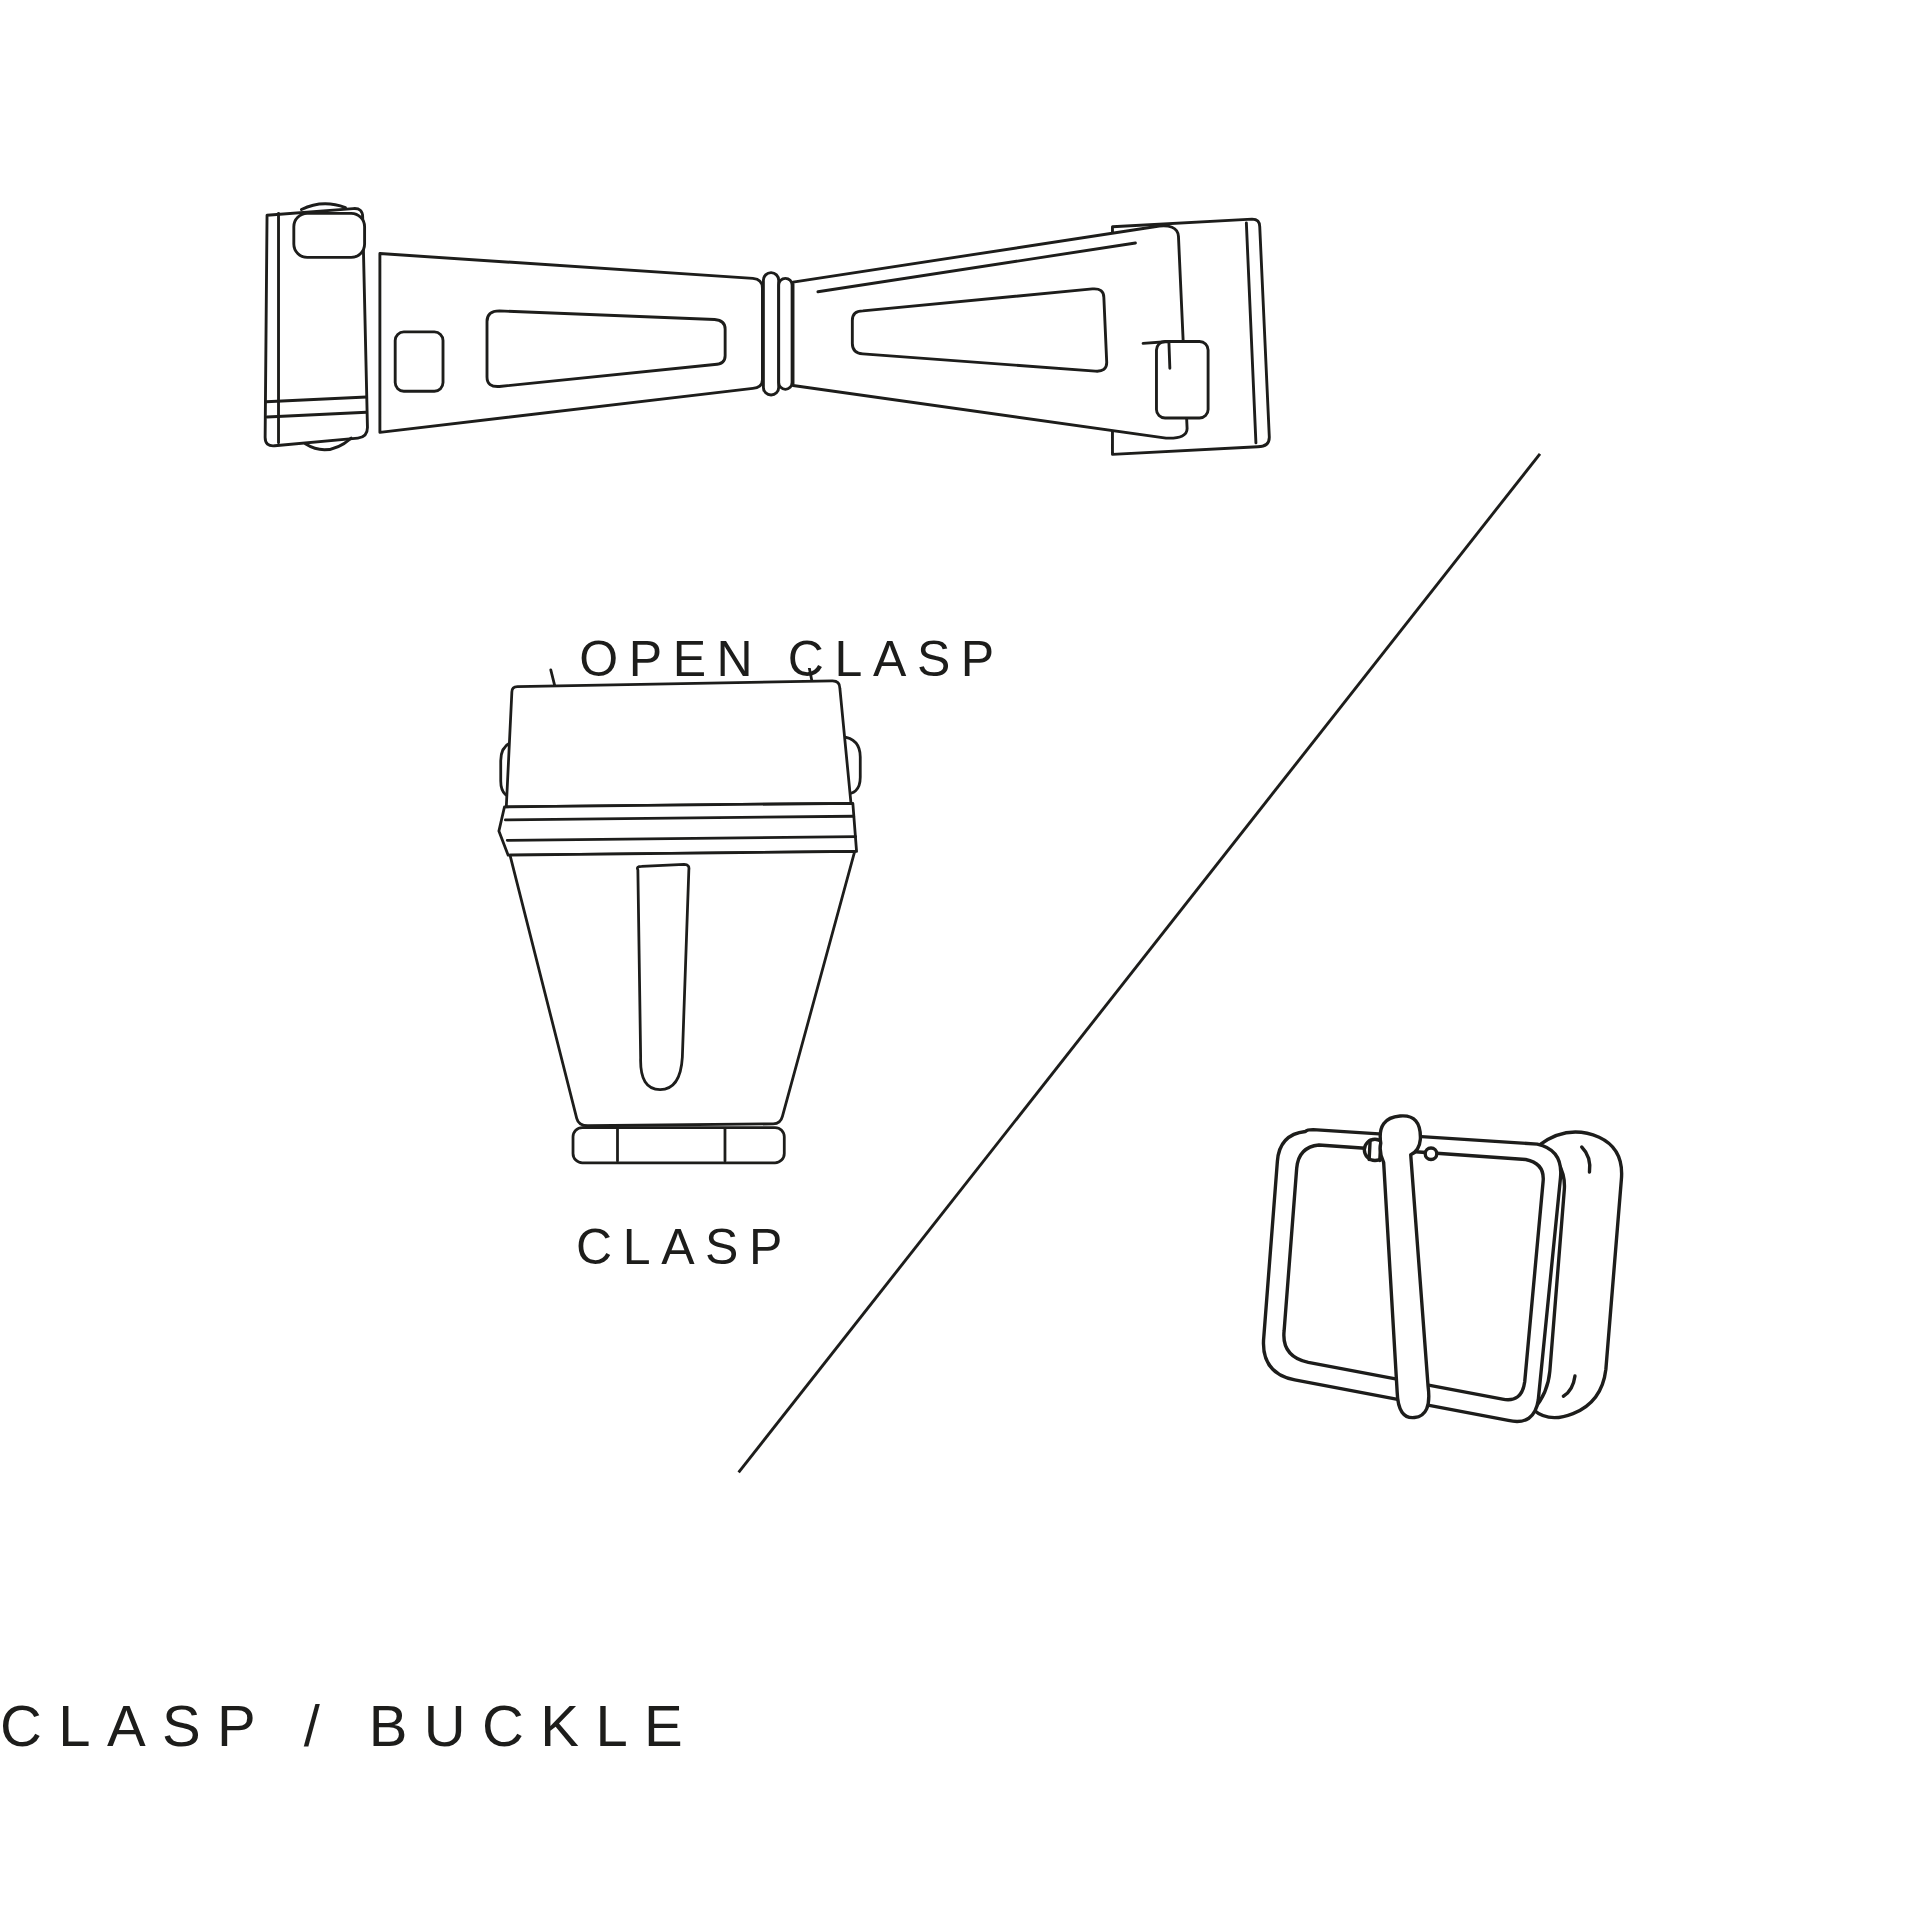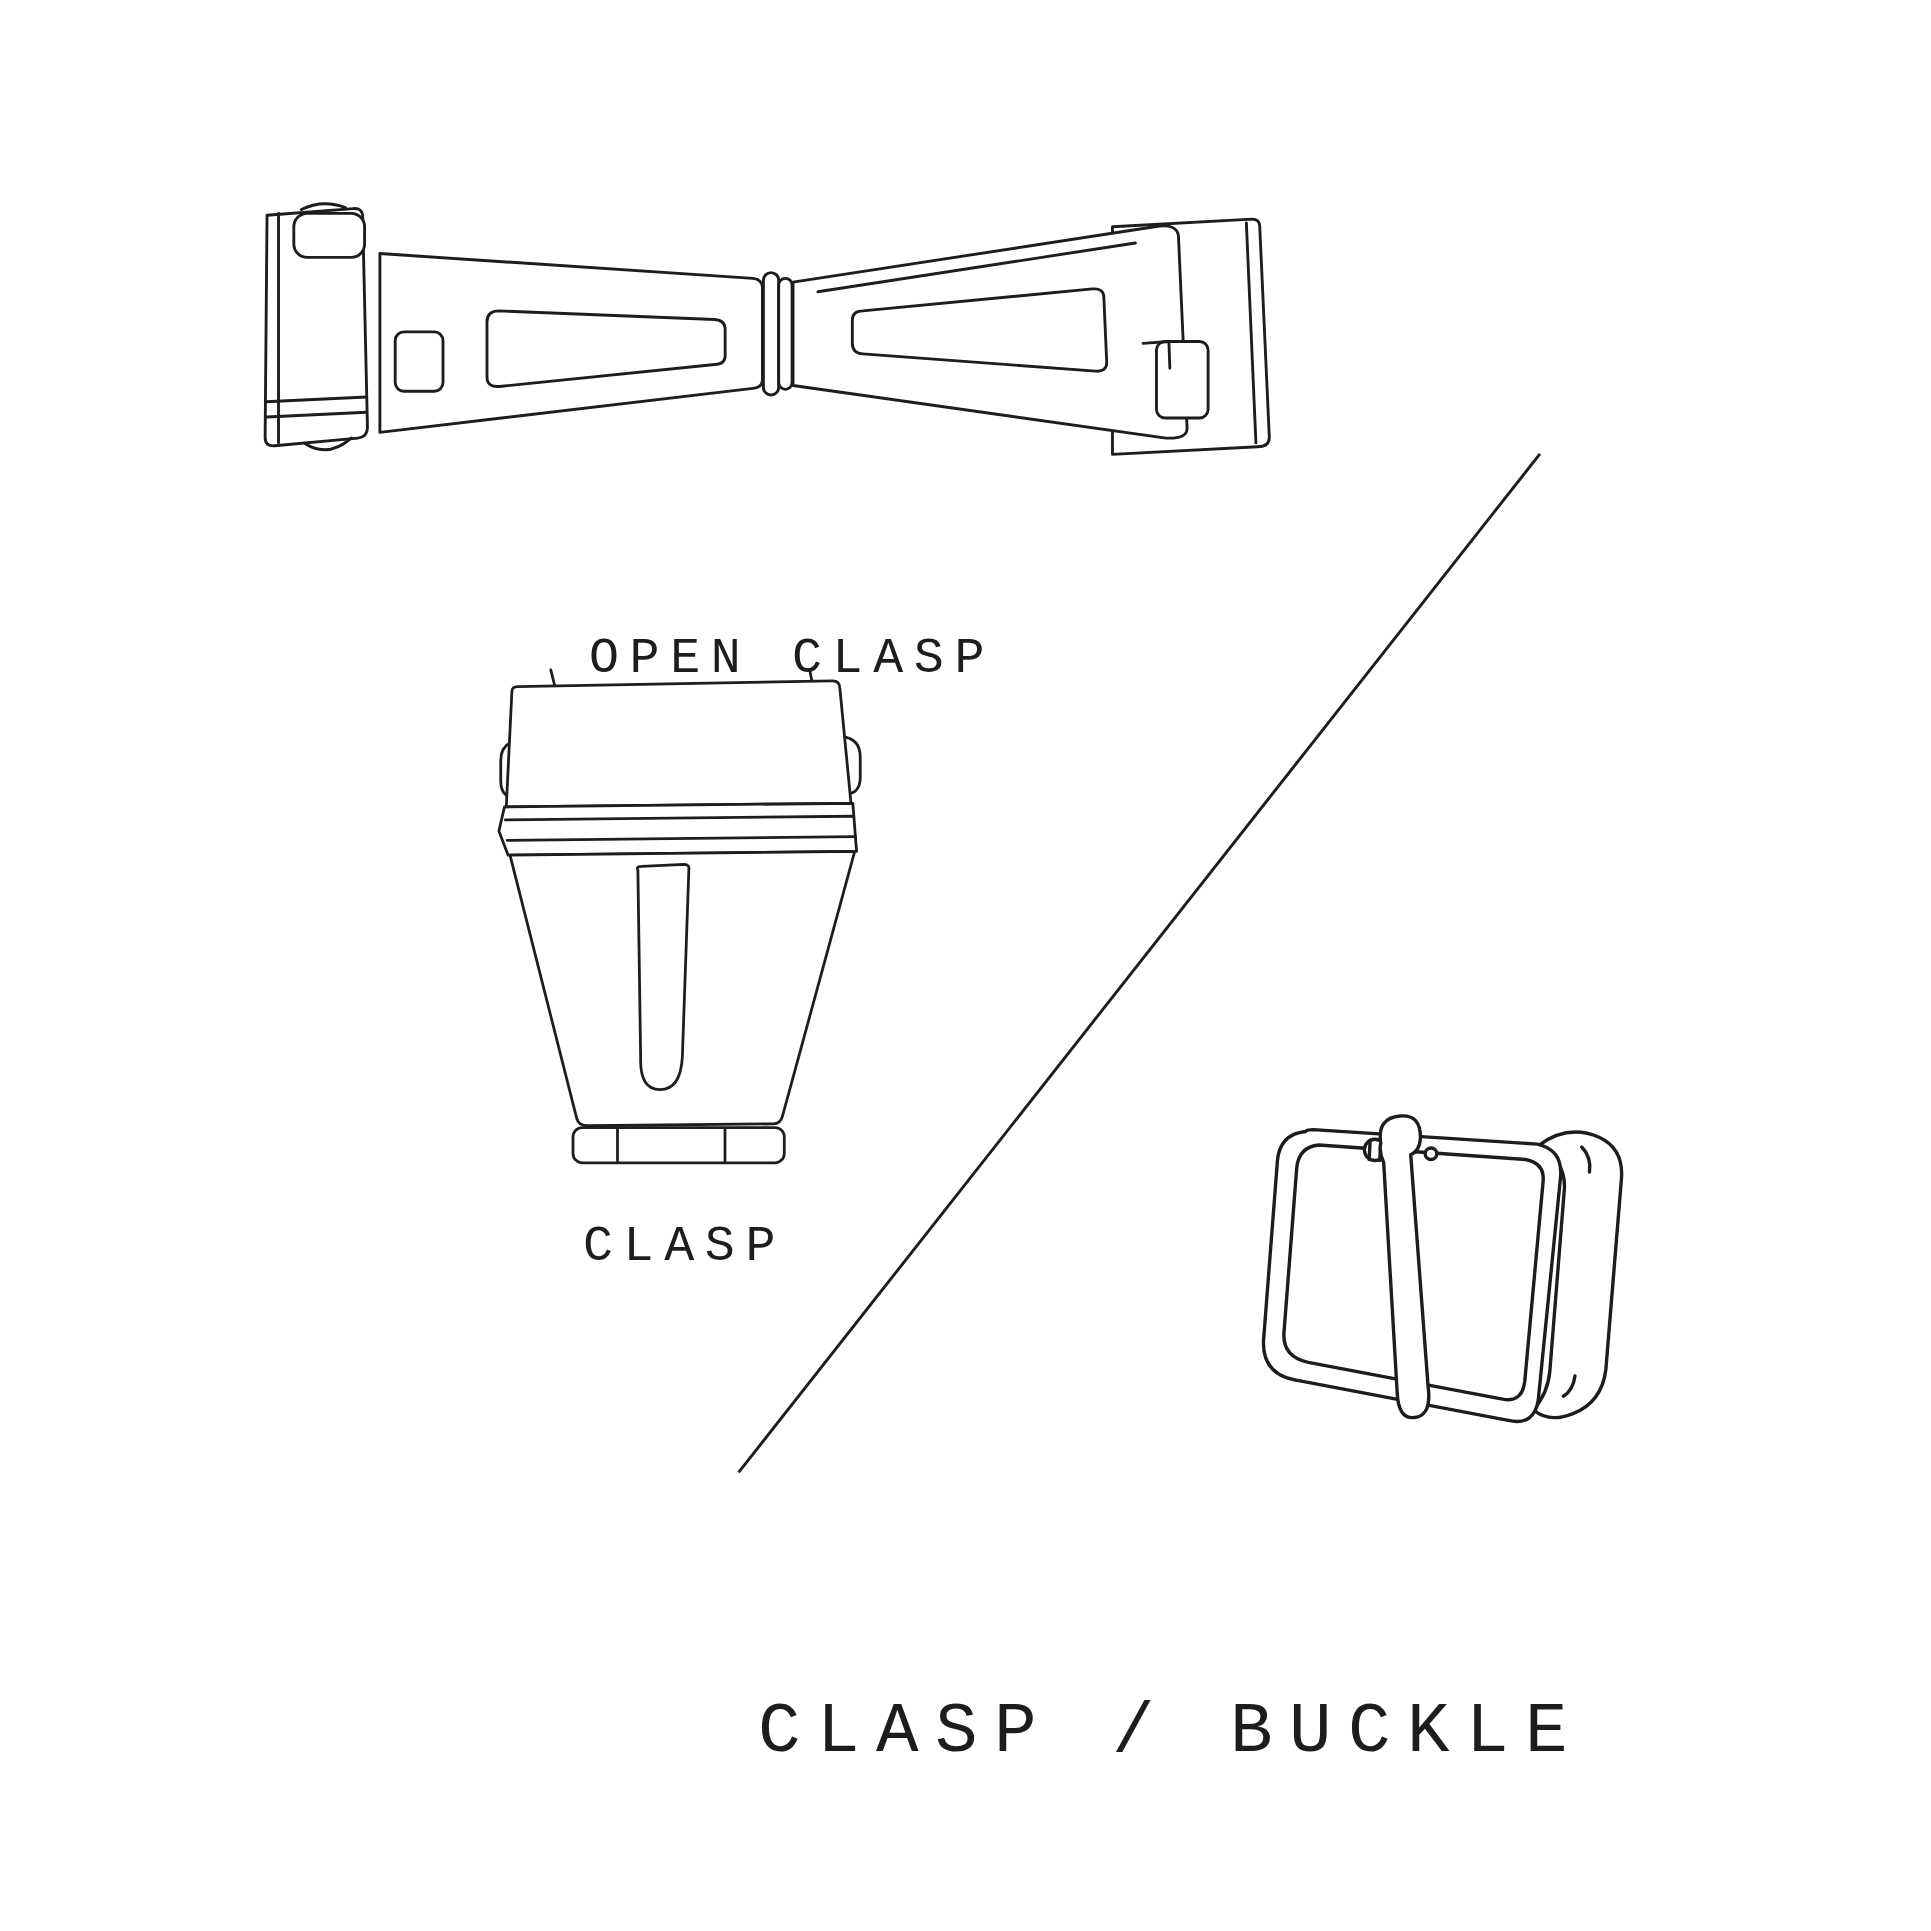--- a/index.html
+++ b/index.html
@@ -1,38 +1,38 @@
 <!DOCTYPE html>
 <html><head>
 <meta charset="utf-8">
 <style>
   html,body{margin:0;padding:0;background:#ffffff;}
   .page{
     position:relative;
     width:1931px;height:1931px;
     background:#ffffff;
     overflow:hidden;
-    font-family:Liberation Mono, monospace;
+    font-family:Liberation Sans, sans-serif;
     color:#1d1d1b;
   }
   .fig{position:absolute;}
   .label{
     position:absolute;
     text-align:center;
     font-size:50px;
     letter-spacing:10.6px;
     font-weight:400;
     color:#1d1d1b;
     white-space:nowrap;
   }
   .title{
     position:absolute;
     left:0;top:1692px;width:1584px;
-    text-align:right;
-    font-size:71px;
+    text-align:left;
+    font-size:58px;
     letter-spacing:16.4px;
     font-weight:400;
     color:#1d1d1b;
     white-space:nowrap;
   }
   svg .ink{stroke:#1d1d1b;}
 </style>
 </head>
 <body>
 

